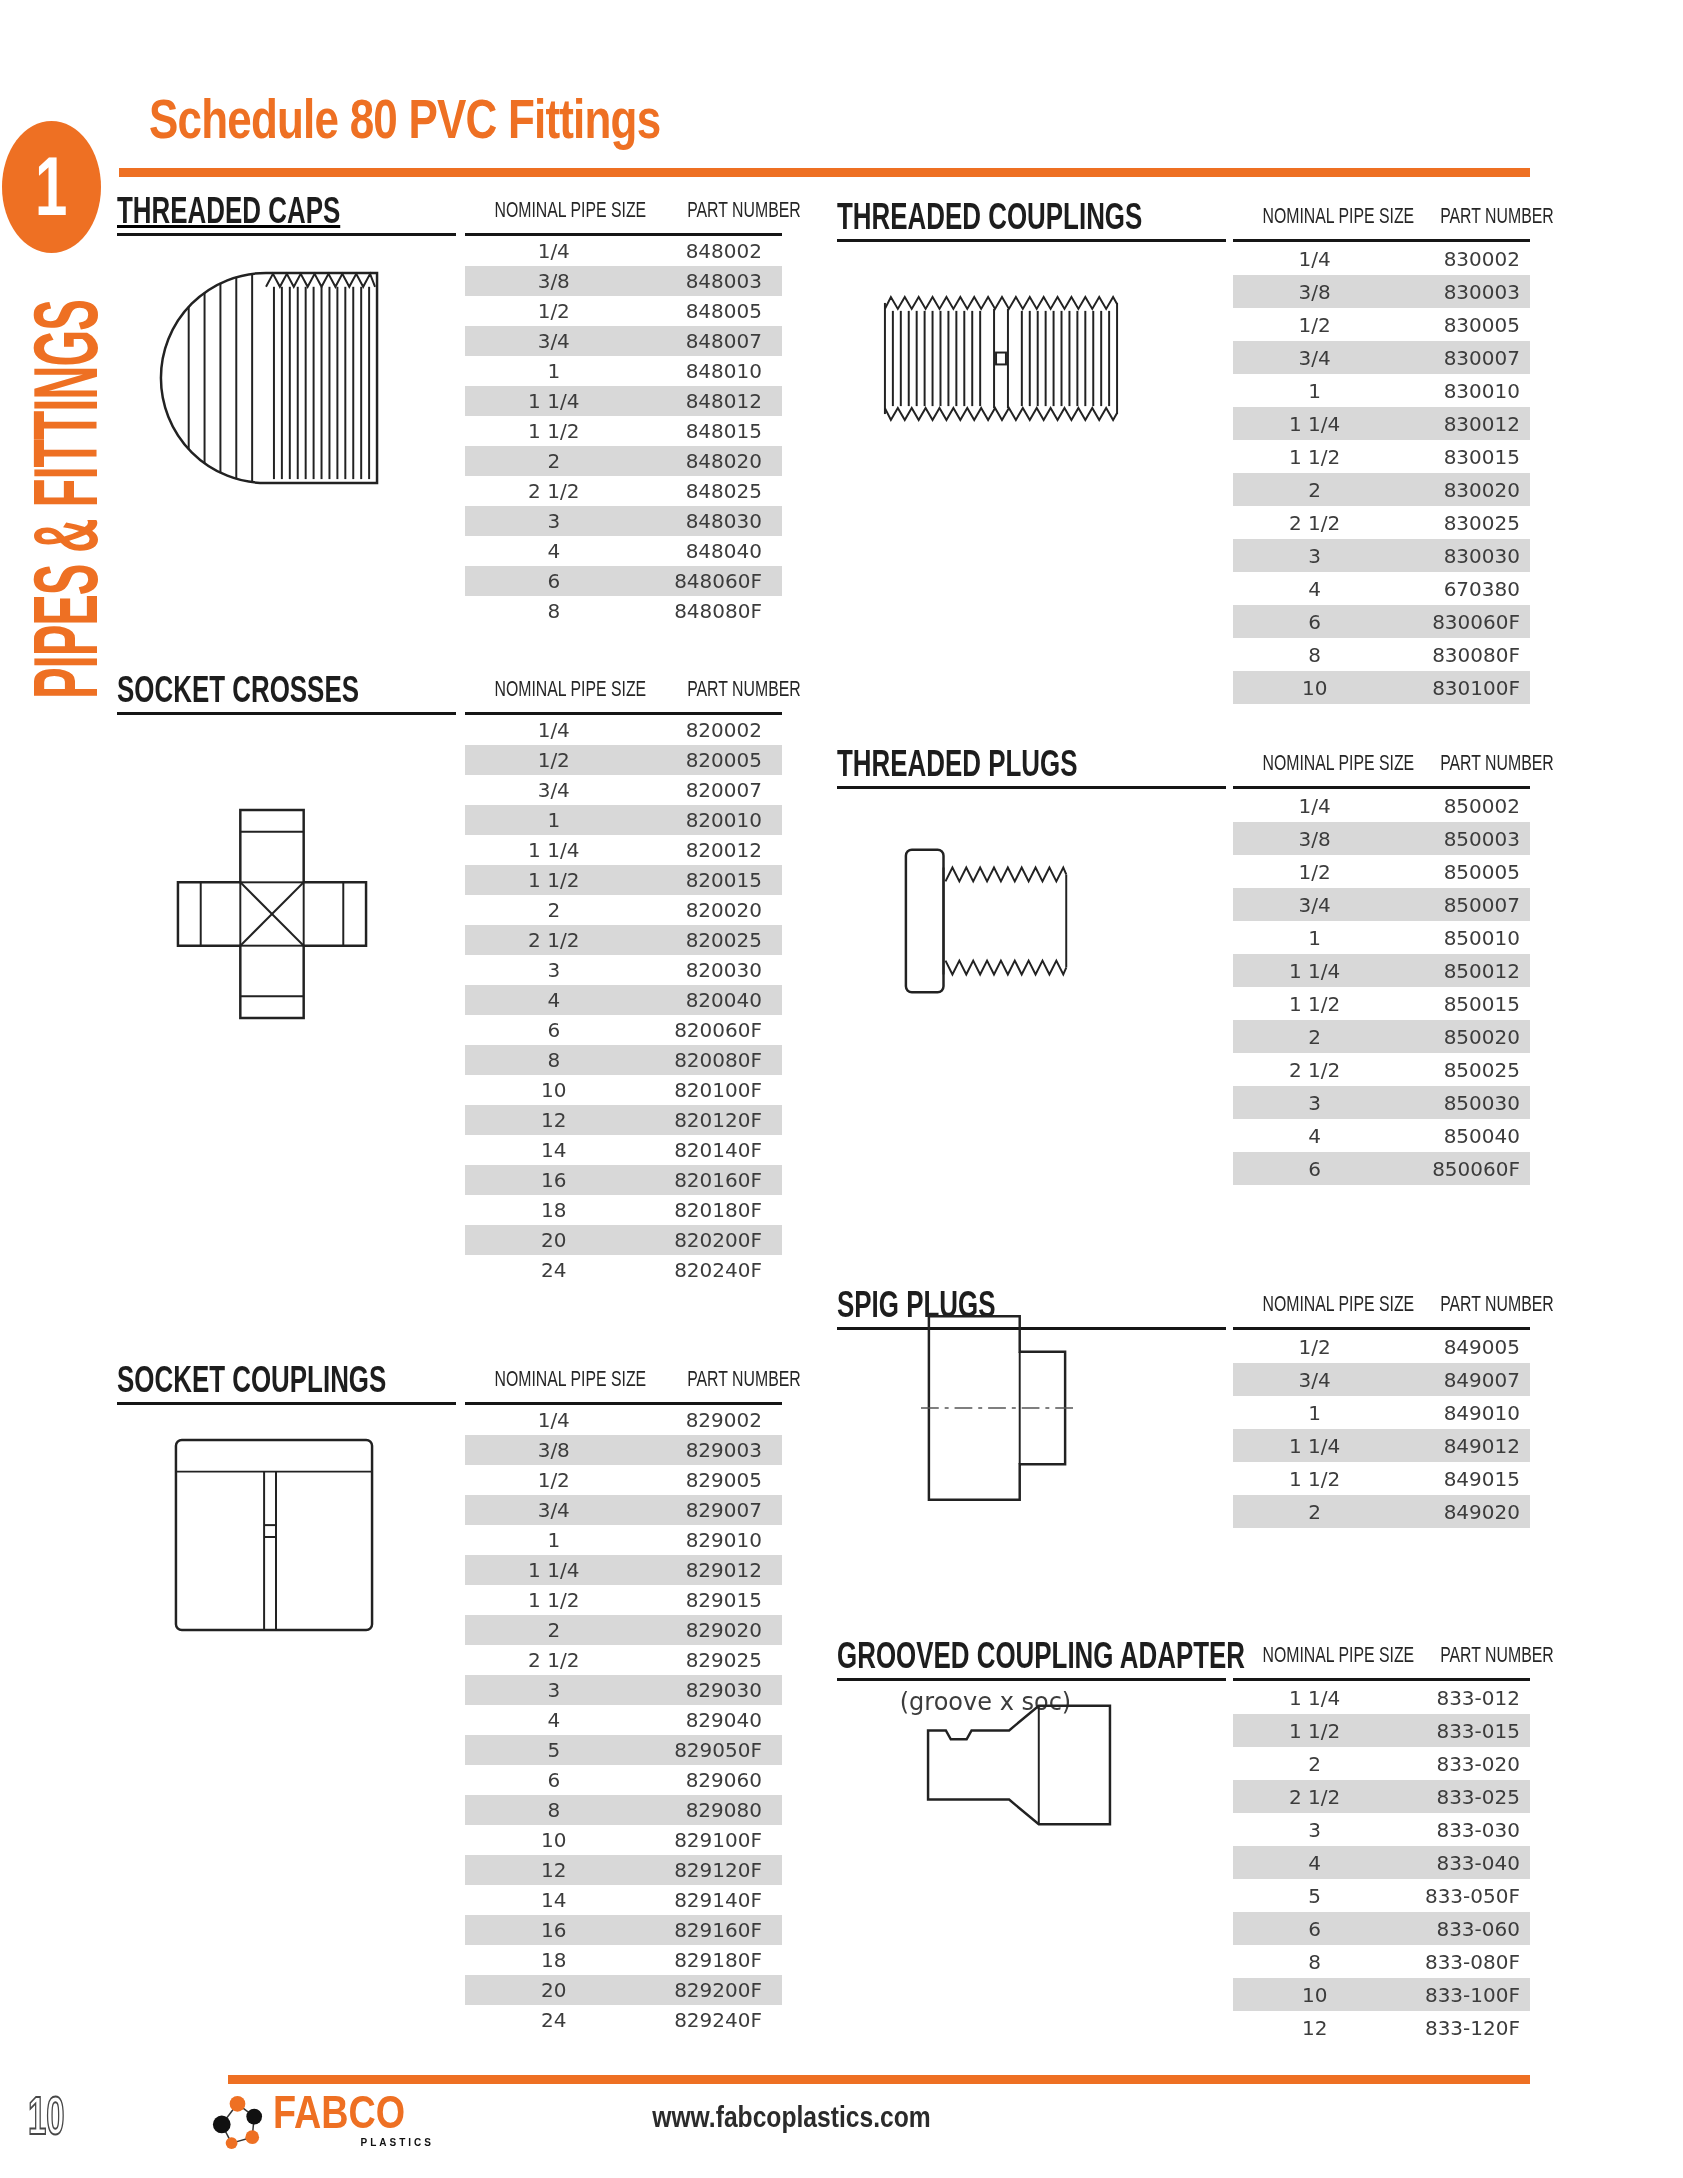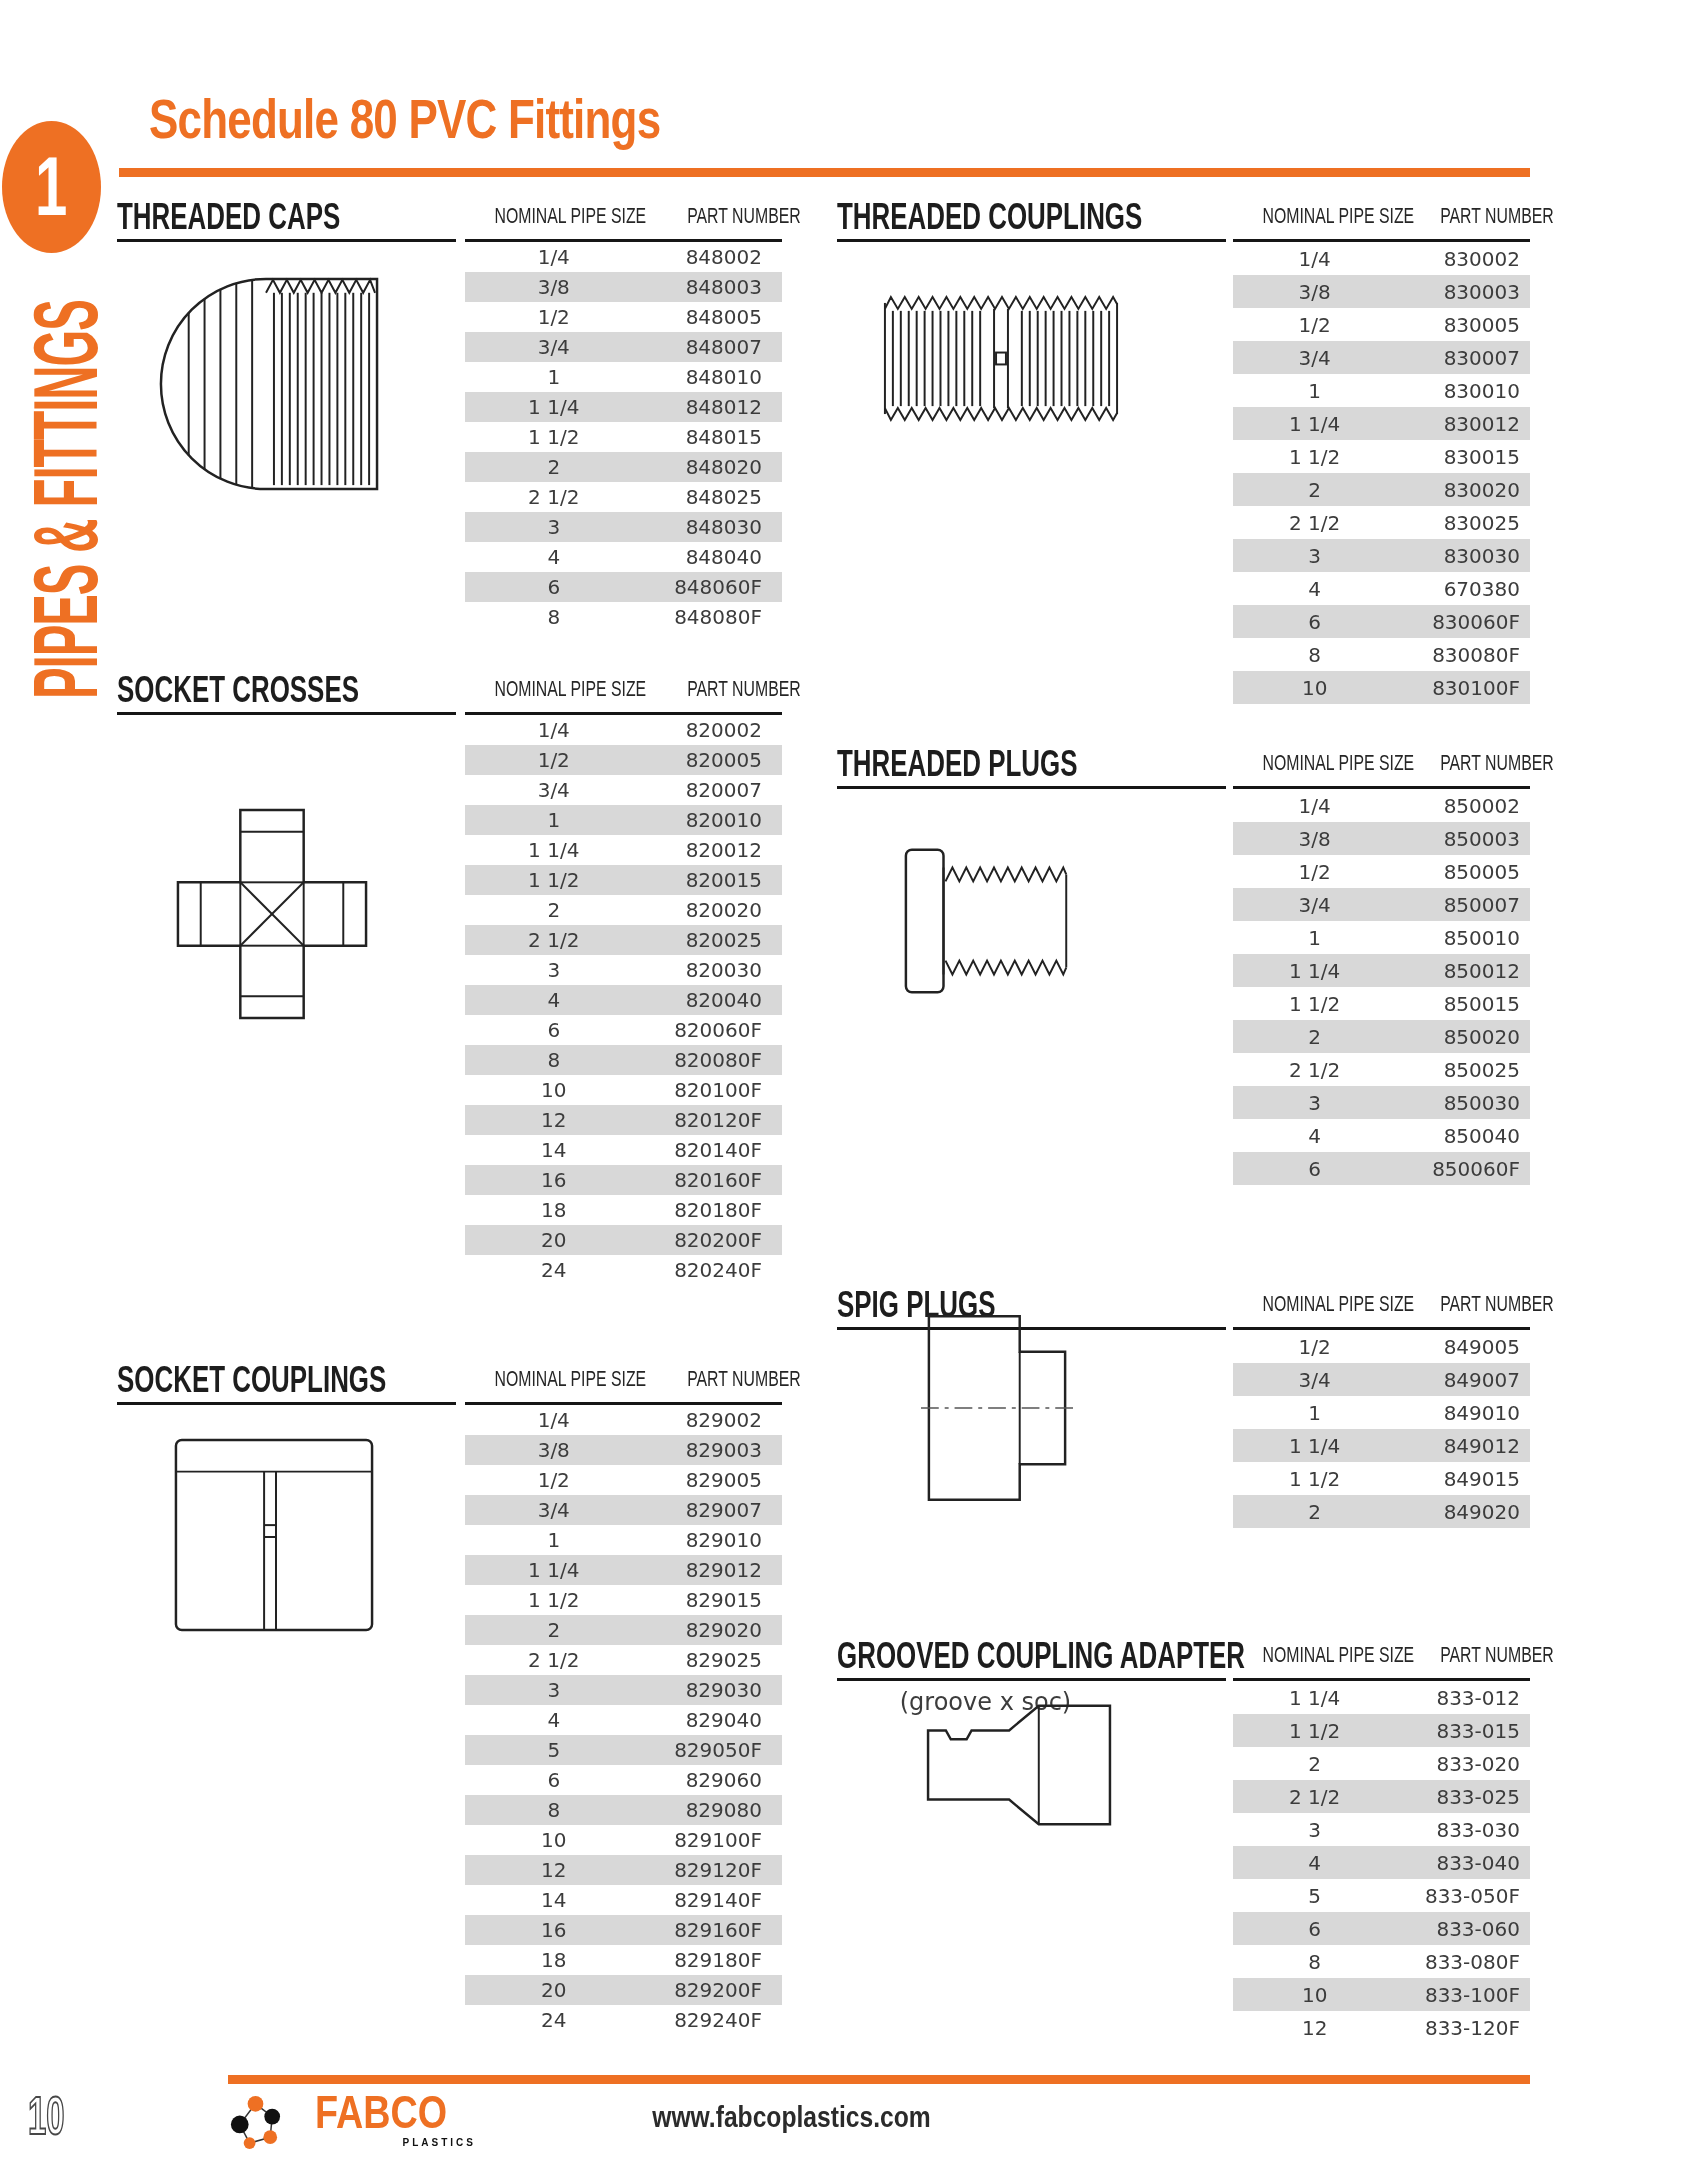--- a/index.html
+++ b/index.html
@@ -50,21 +50,21 @@
     font-size:24px; color:var(--rowink); }
 
   .illus{ position:absolute; }
   .illus svg{ display:block; }
 
   
   .foot-rule{ position:absolute; left:228px; top:2075px; width:1302px; height:9px; background:var(--accent); }
   .page-number{ position:absolute; left:28px; top:2085px; font-family:"Liberation Sans",sans-serif;
     font-weight:bold; font-size:53px; color:#fff; -webkit-text-stroke:2px #474747;
     transform:scaleX(0.62); transform-origin:left top; }
-  .logo{ position:absolute; left:226px; top:2091px; display:flex; align-items:flex-start;gap:24px; }
+  .logo{ position:absolute; left:208px; top:2091px; display:flex; align-items:flex-start; }
   .logo-text{ margin-left:8px; }
   .logo-name{ font-family:"Liberation Sans",sans-serif; font-weight:bold; font-size:46px; line-height:0.92;
     color:var(--accent); transform:scaleX(0.82); transform-origin:left top; letter-spacing:0px; }
   .logo-sub{ font-family:"Liberation Sans",sans-serif; font-weight:bold; font-size:10px; letter-spacing:3px;
     color:#111; text-align:right; margin-top:4px; }
   .website{ position:absolute; left:554px; top:2101px; width:475px; text-align:center;
     font-family:"Liberation Sans",sans-serif; font-weight:bold; font-size:29px; color:#2b2b2b;
     transform:scaleX(0.85); }
 
   svg .ln{ stroke:#222; stroke-width:2.5; fill:none; }
@@ -74,21 +74,21 @@
 <body>
 
 <div class="main-title">Schedule 80 PVC Fittings</div>
 <div class="head-rule"></div>
 
 <div class="chapter-circle">
   <span>1</span>
 </div>
 <div class="side-label">PIPES &amp; FITTINGS</div>
 
-<div class="sec sec-left" style="left:117px; top:198px;">
+<div class="sec sec-left" style="left:117px; top:192px;text-decoration:underline;">
   <div class="sec-head">
     <div class="title-block">
         <div class="sec-title">THREADED CAPS</div>
       </div>
     <div class="thead-block">
       <span class="th-size"><span class="cond">NOMINAL PIPE SIZE</span></span>
       <span class="th-part"><span class="cond">PART NUMBER</span></span>
     </div>
   </div>
   <div class="trows">

